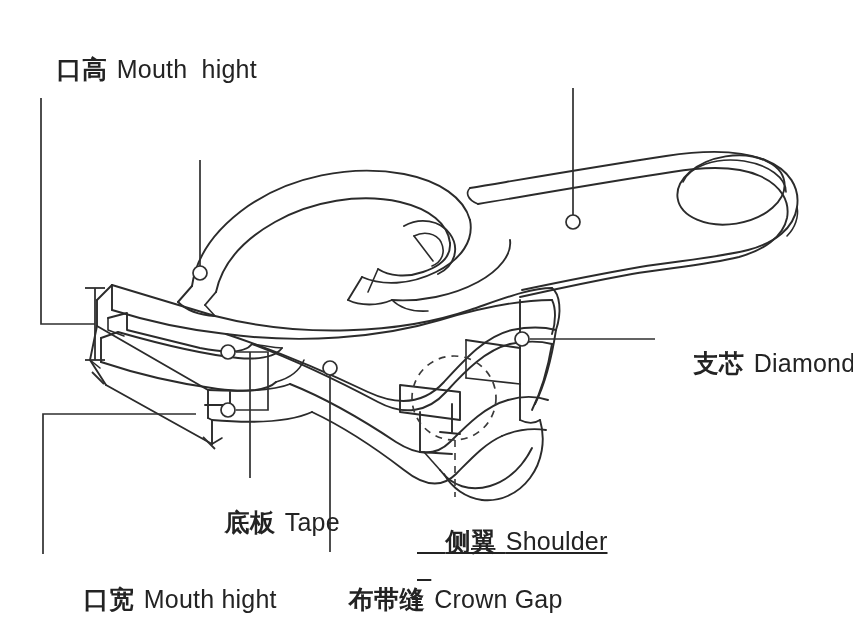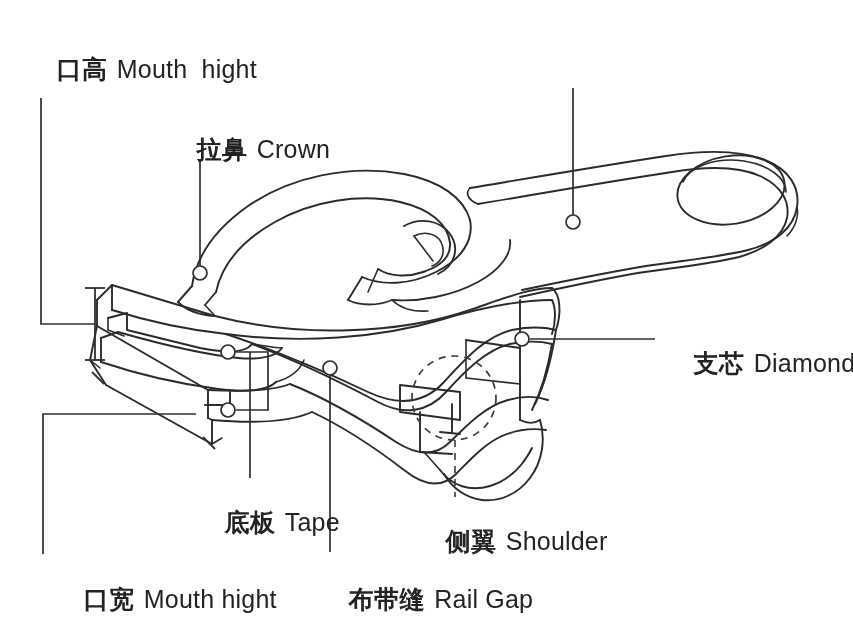--- a/index.html
+++ b/index.html
@@ -344,38 +344,35 @@
       <path class="dim-line" d="M 92 372 L 104 384"></path>
       <path class="dim-line" d="M 203 437 L 215 449"></path>
     </g>
 
   </svg>
 
   <div class="label-text" style="left:28px; top:28px;">
     <span class="label-cn">口高 </span><span class="label-en">Mouth  hight</span>
   </div>
 
-  <div class="label-text" style="left:168px; top:108px;">
-    <span class="label-cn">拉鼻 </span><span class="label-en">Crown</span>
-  </div>
 
 
   <div class="label-text" style="left:665px; top:322px;">
     <span class="label-cn">支芯 </span><span class="label-en">Diamond</span>
   </div>
 
   <div class="label-text" style="left:196px; top:481px;">
     <span class="label-cn">底板 </span><span class="label-en">Tape</span>
   </div>
 
-  <div class="label-text" style="left:417px; top:500px;">
+  <div class="label-text" style="left:417px; top:500px;text-decoration:underline;">
     <span class="label-cn">侧翼 </span><span class="label-en">Shoulder</span>
   </div>
 
   <div class="label-text" style="left:55px; top:558px;">
     <span class="label-cn">口宽 </span><span class="label-en">Mouth hight</span>
   </div>
 
   <div class="label-text" style="left:320px; top:558px;">
-    <span class="label-cn">布带缝 </span><span class="label-en faded">Rail Gap</span>
+    <span class="label-cn">布带缝 </span><span class="label-en faded">Crown Gap</span>
   </div>
 
 </div>
 
 </body></html>

